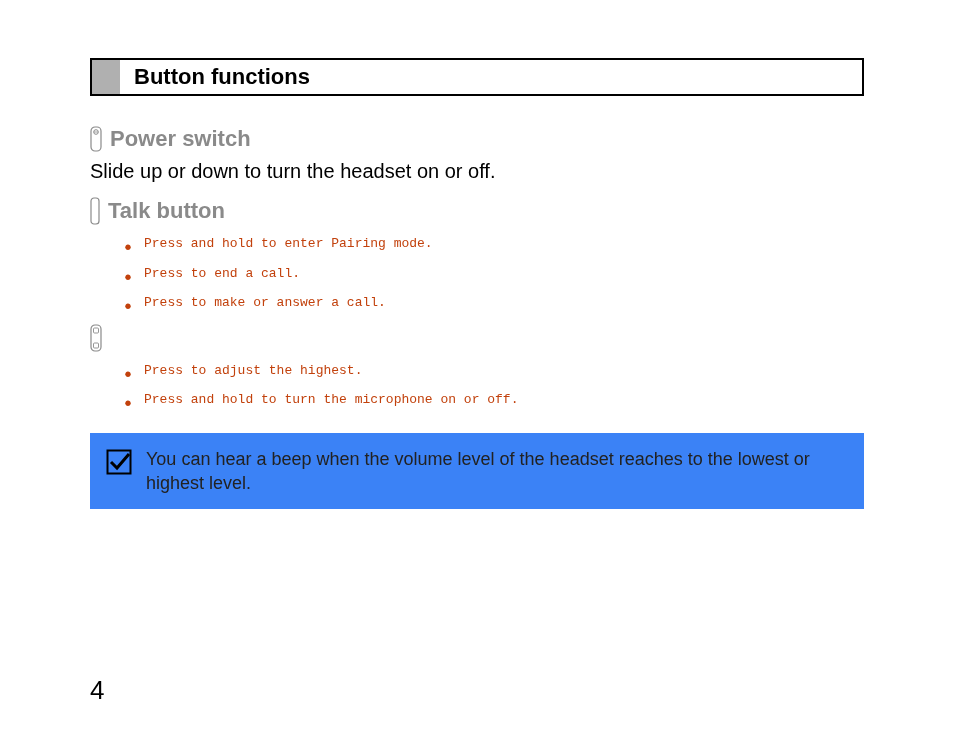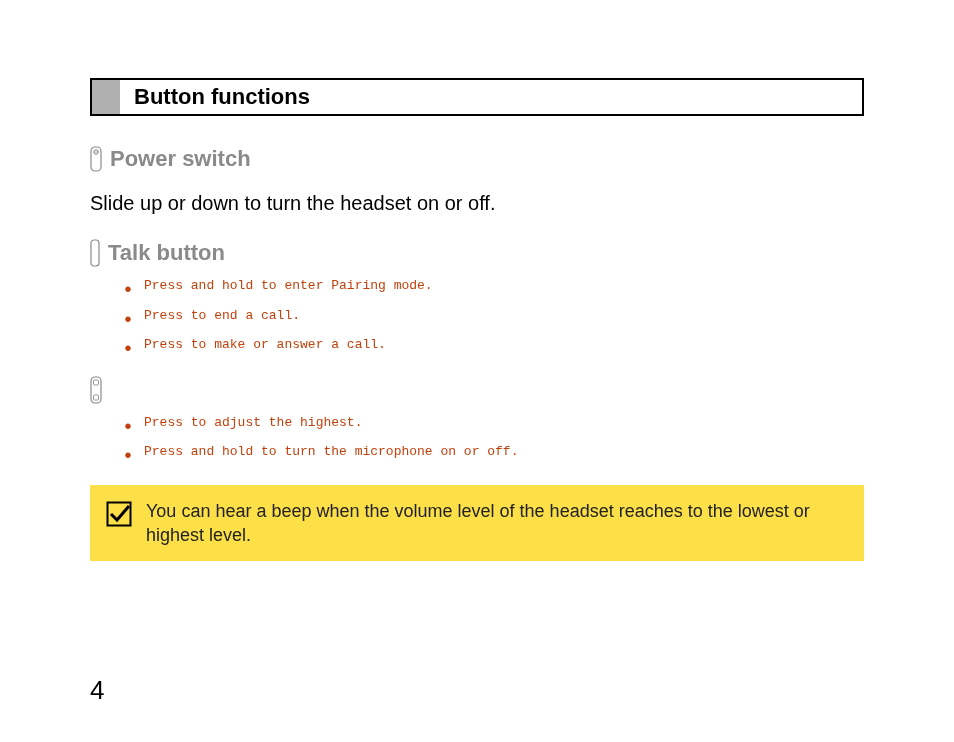--- a/index.html
+++ b/index.html
@@ -9,21 +9,21 @@
     height: 742px;
     background: #ffffff;
     font-family: Arial, Helvetica, sans-serif;
     color: #000000;
   }
   .page {
     position: relative;
     width: 954px;
     height: 742px;
     box-sizing: border-box;
-    padding: 78px 90px 0 90px;
+    padding: 58px 90px 0 90px;
   }
   .section-title-bar {
     display: flex;
     align-items: stretch;
     border: 2px solid #000;
     height: 34px;
     margin-bottom: 30px;
   }
   .section-title-bar .grey-box {
     width: 28px;
@@ -37,33 +37,33 @@
     font-size: 22px;
     font-weight: bold;
   }
   .subheading {
     display: flex;
     align-items: center;
     gap: 8px;
     font-size: 22px;
     font-weight: bold;
     color: #8a8a8a;
-    margin-top: 22px;
+    margin-top: 12px;
   }
   .subheading.first { margin-top: 0; }
   .subheading .icon {
     display: inline-flex;
     align-items: center;
     justify-content: center;
     color: #8a8a8a;
   }
   .desc {
     font-size: 20px;
     color: #000;
-    margin-top: 18px;
+    margin-top: 6px;
     line-height: 1.35;
   }
   ul.bullets {
     margin: 10px 0 0 0;
     padding: 0 0 0 32px;
     list-style: none;
   }
   ul.bullets li {
     position: relative;
     font-size: 13px;
@@ -76,21 +76,21 @@
   ul.bullets li::before {
     content: "•";
     position: absolute;
     left: 0;
     top: 0;
     font-size: 20px;
   }
   .note-box {
     display: flex;
     align-items: flex-start;
-    background: #fde047;
+    background: #3b82f6;
     padding: 14px 16px;
     margin-top: 24px;
   }
   .note-box .check {
     flex: 0 0 auto;
     margin-right: 14px;
     margin-top: 2px;
   }
   .note-box .note-text {
     font-size: 18px;

